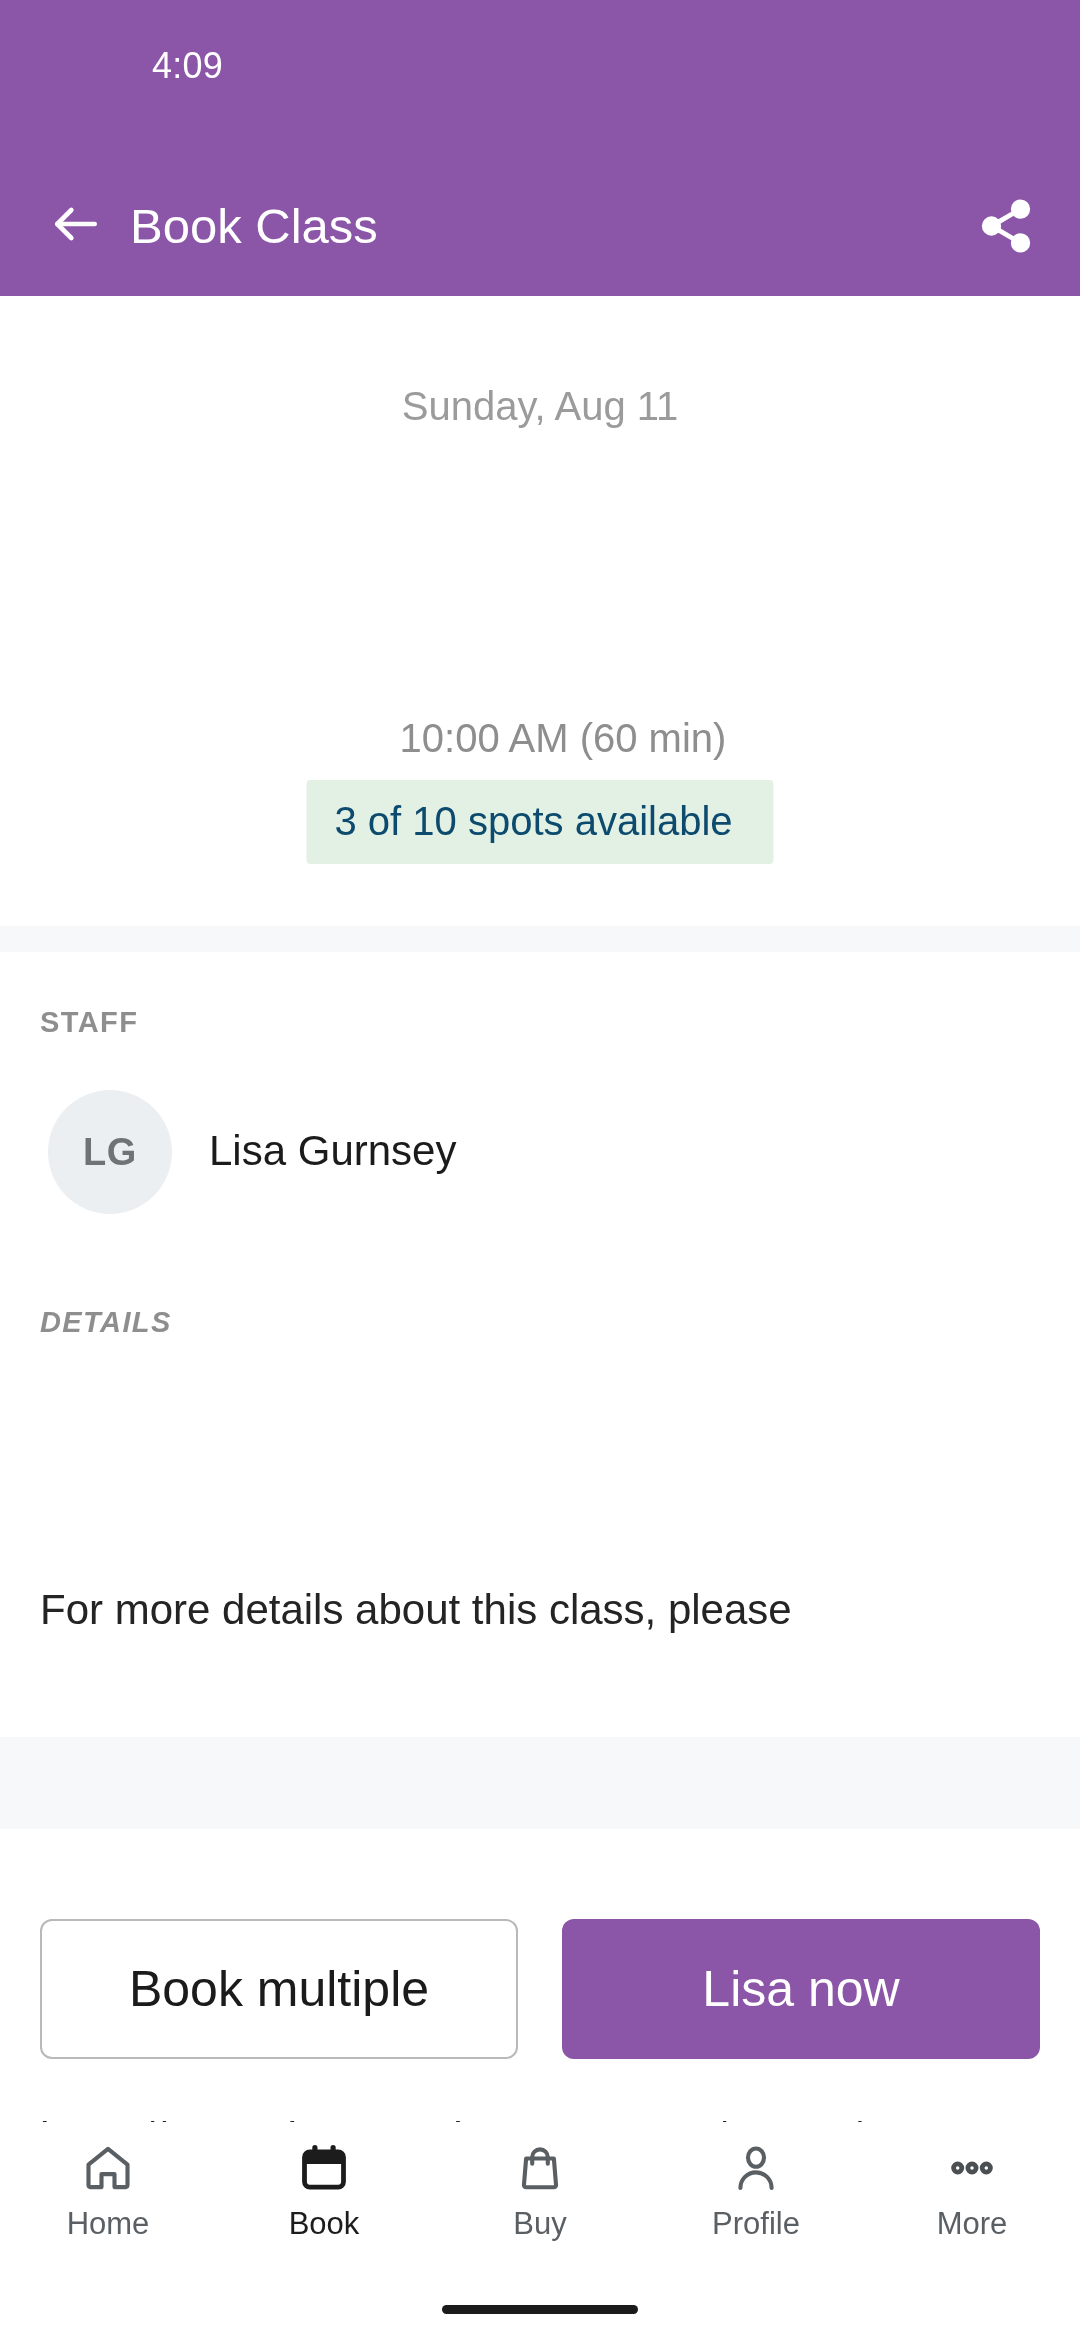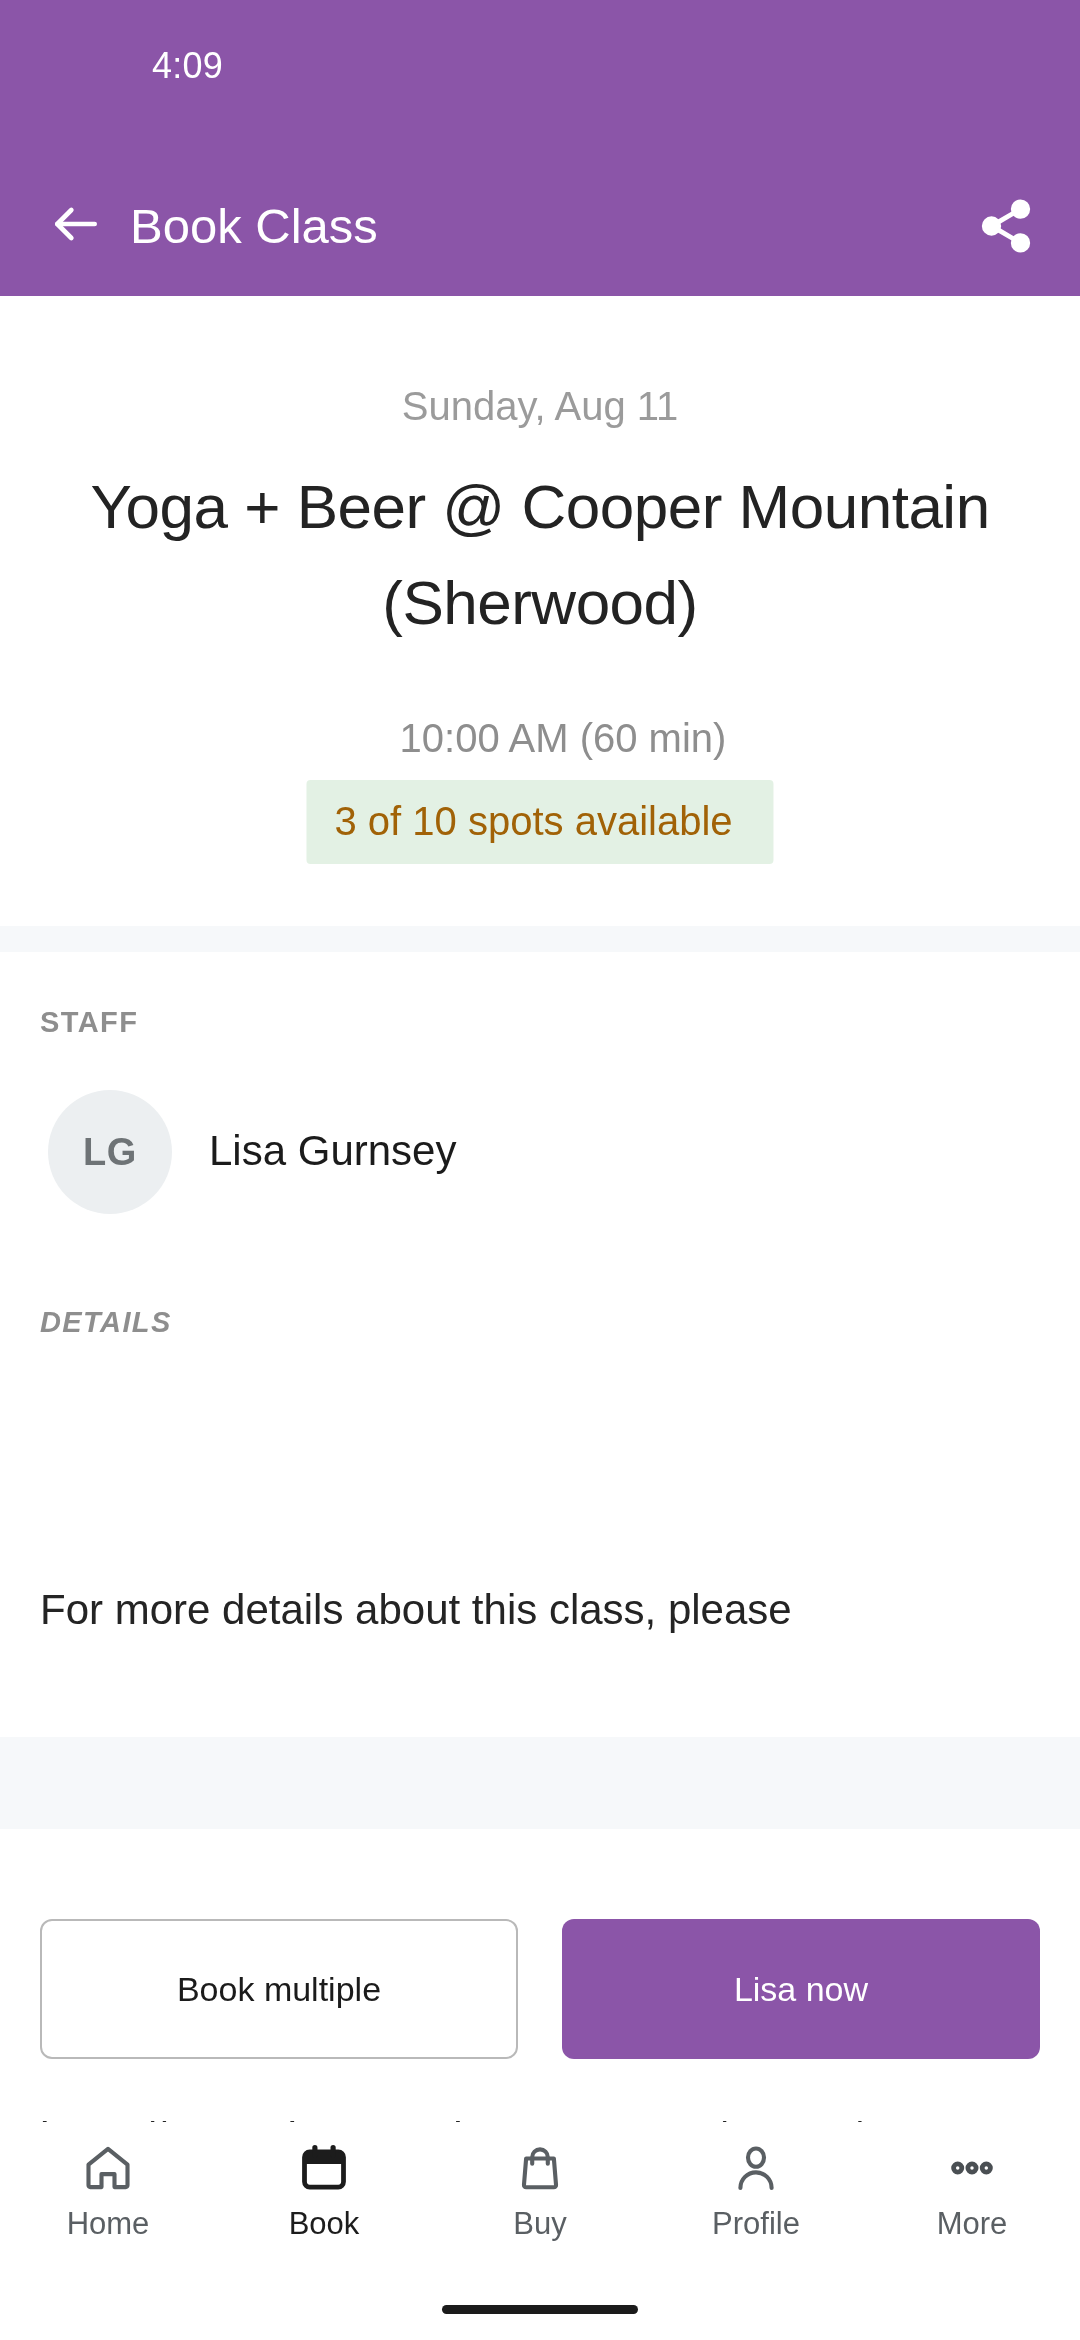--- a/index.html
+++ b/index.html
@@ -125,21 +125,21 @@
   }
   .spots-badge {
     position: absolute;
     left: 50%;
     transform: translateX(-50%);
     top: 484px;
     background: #E3F1E4;
     border-radius: 4px;
     padding: 18px 41px 20px 28px;
     font-size: 40px;
-    color: #a16207;
+    color: #0c4a6e;
     line-height: 46px;
     white-space: nowrap;
   }
 
   
   .sep {
     position: absolute;
     left: 0;
     width: 1080px;
     background: #F6F8FA;
@@ -217,21 +217,21 @@
     background: #ffffff;
   }
   .btn {
     position: absolute;
     top: 90px;
     height: 140px;
     border-radius: 12px;
     display: flex;
     align-items: center;
     justify-content: center;
-    font-size: 34px;
+    font-size: 50px;
     box-sizing: border-box;
   }
   .btn-secondary {
     left: 40px;
     width: 478px;
     background: #ffffff;
     border: 2px solid #b9b9b9;
     color: #1b1b1b;
   }
   .btn-primary {
@@ -321,21 +321,20 @@
           </svg>
         </span>
       </div>
 
     </div>
   </div>
 
   <div class="summary">
     <div class="class-date">Sunday, Aug 11</div>
 
-    <div class="class-title">Yoga + Beer @ Cooper Mountain (Sherwood)</div>
 
     <div class="class-time">10:00 AM (60 min)</div>
 
     <div class="spots-badge">3 of 10 spots available</div>
   </div>
 
   <div class="sep sep-1"></div>
 
   <div class="section-label staff-label">STAFF</div>
 

